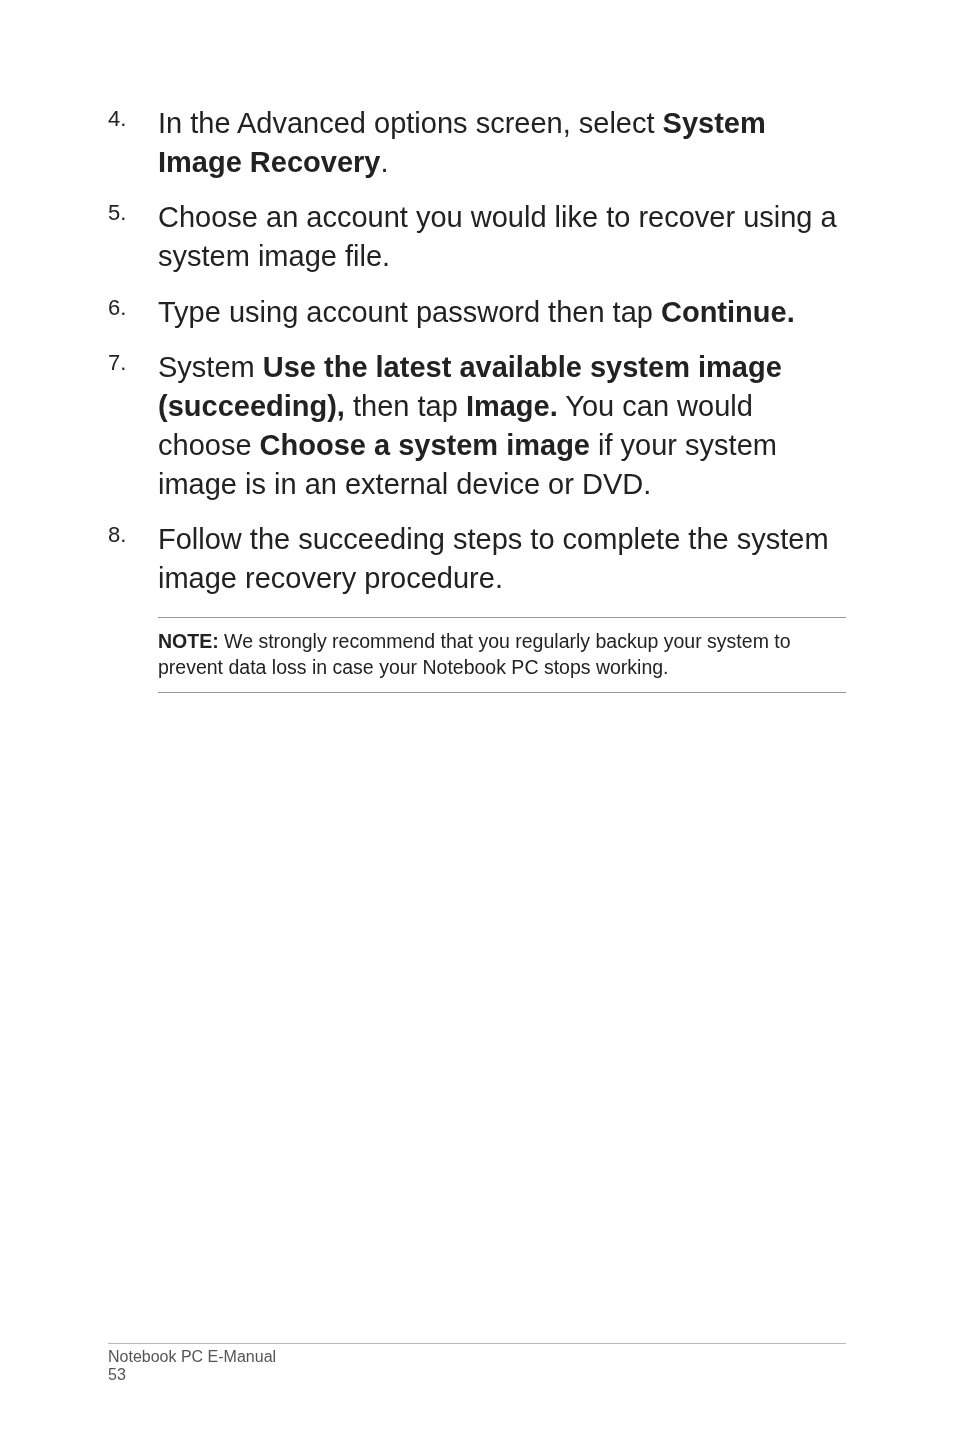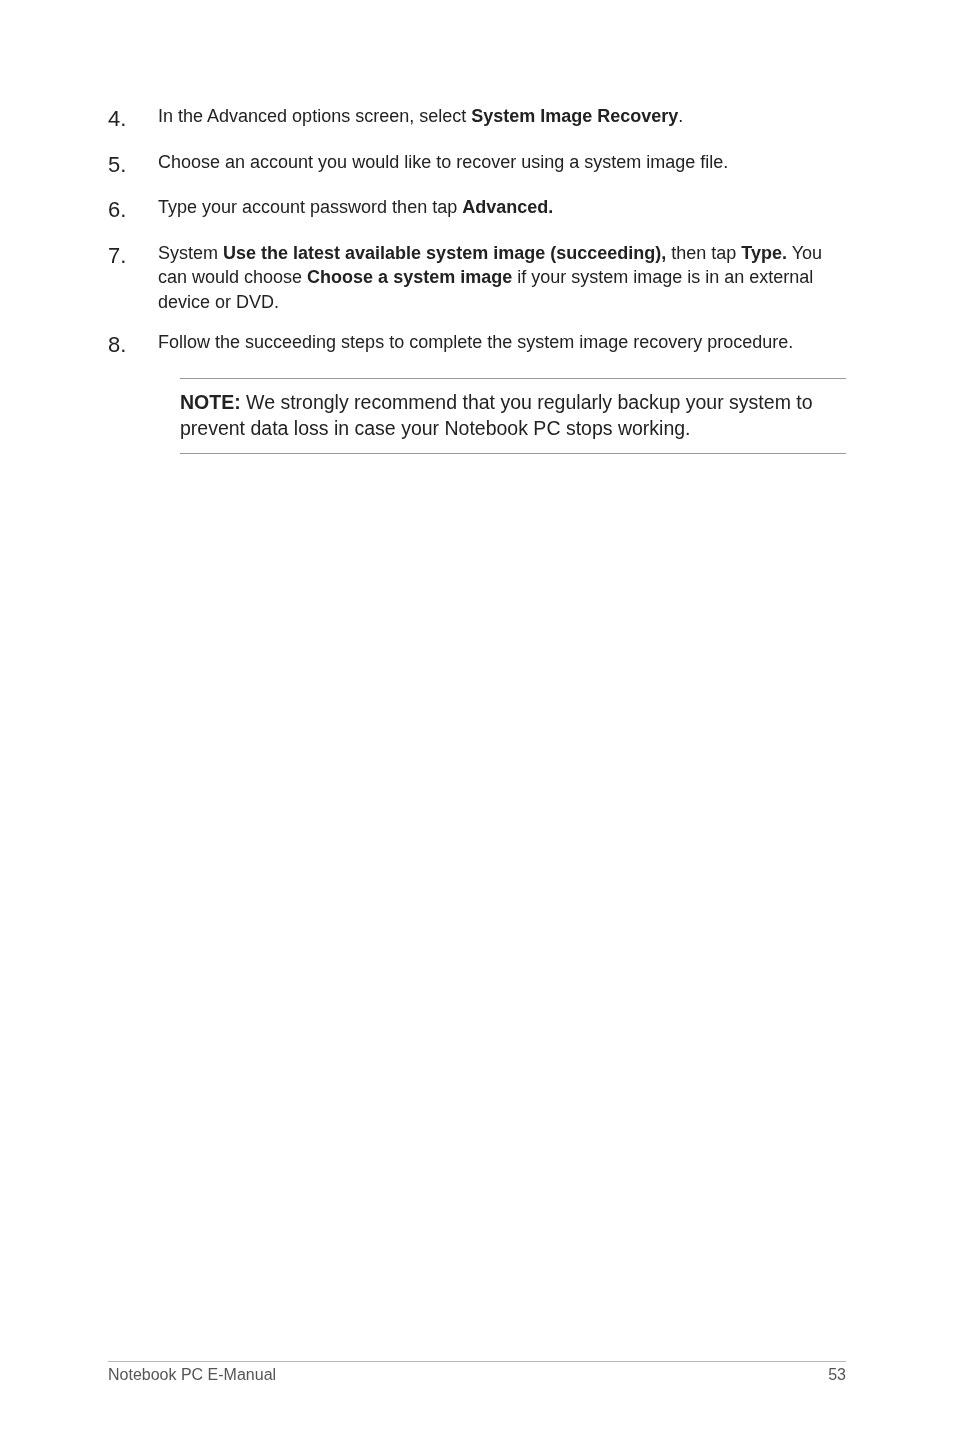--- a/index.html
+++ b/index.html
@@ -23,46 +23,47 @@
       display: flex;
       margin-bottom: 16px;
     }
     .list-number {
       width: 50px;
       flex-shrink: 0;
       font-size: 22px;
       line-height: 1.35;
     }
     .list-text {
-      font-size: 18px;
+      font-size: 29px;
       line-height: 1.35;
       flex: 1;
     }
     .note-box {
-      margin-left: 72px;
+      margin-left: 50px;
       margin-top: 18px;
       border-top: 1px solid #999;
       border-bottom: 1px solid #999;
       padding: 10px 0 12px 0;
     }
     .note-text {
       font-size: 19.5px;
       line-height: 1.35;
     }
     .footer {
       position: absolute;
       bottom: 54px;
       left: 108px;
       right: 108px;
       border-top: 1px solid #b8b8b8;
       padding-top: 4px;
       display: flex;
       justify-content: space-between;
       font-size: 16px;
       color: #555;
+      flex-direction: column;
     }
     b {
       font-weight: 700;
     }
   </style>
 </head>
 <body>
 
 <div class="page">
 
@@ -76,28 +77,28 @@
   <div class="list-item">
     <div class="list-number">5.</div>
     <div class="list-text">
       <span>Choose an account you would like to recover using a system image file.</span>
     </div>
   </div>
 
   <div class="list-item">
     <div class="list-number">6.</div>
     <div class="list-text">
-      <span>Type your account password then tap </span><b>Advanced.</b>
+      <span>Type using account password then tap </span><b>Continue.</b>
     </div>
   </div>
 
   <div class="list-item">
     <div class="list-number">7.</div>
     <div class="list-text">
-      <span>System </span><b>Use the latest available system image (succeeding),</b><span> then tap </span><b>Type.</b><span> You can would choose </span><b>Choose a system image</b><span> if your system image is in an external device or DVD.</span>
+      <span>System </span><b>Use the latest available system image (succeeding),</b><span> then tap </span><b>Image.</b><span> You can would choose </span><b>Choose a system image</b><span> if your system image is in an external device or DVD.</span>
     </div>
   </div>
 
   <div class="list-item">
     <div class="list-number">8.</div>
     <div class="list-text">
       <span>Follow the succeeding steps to complete the system image recovery procedure.</span>
     </div>
   </div>
 

